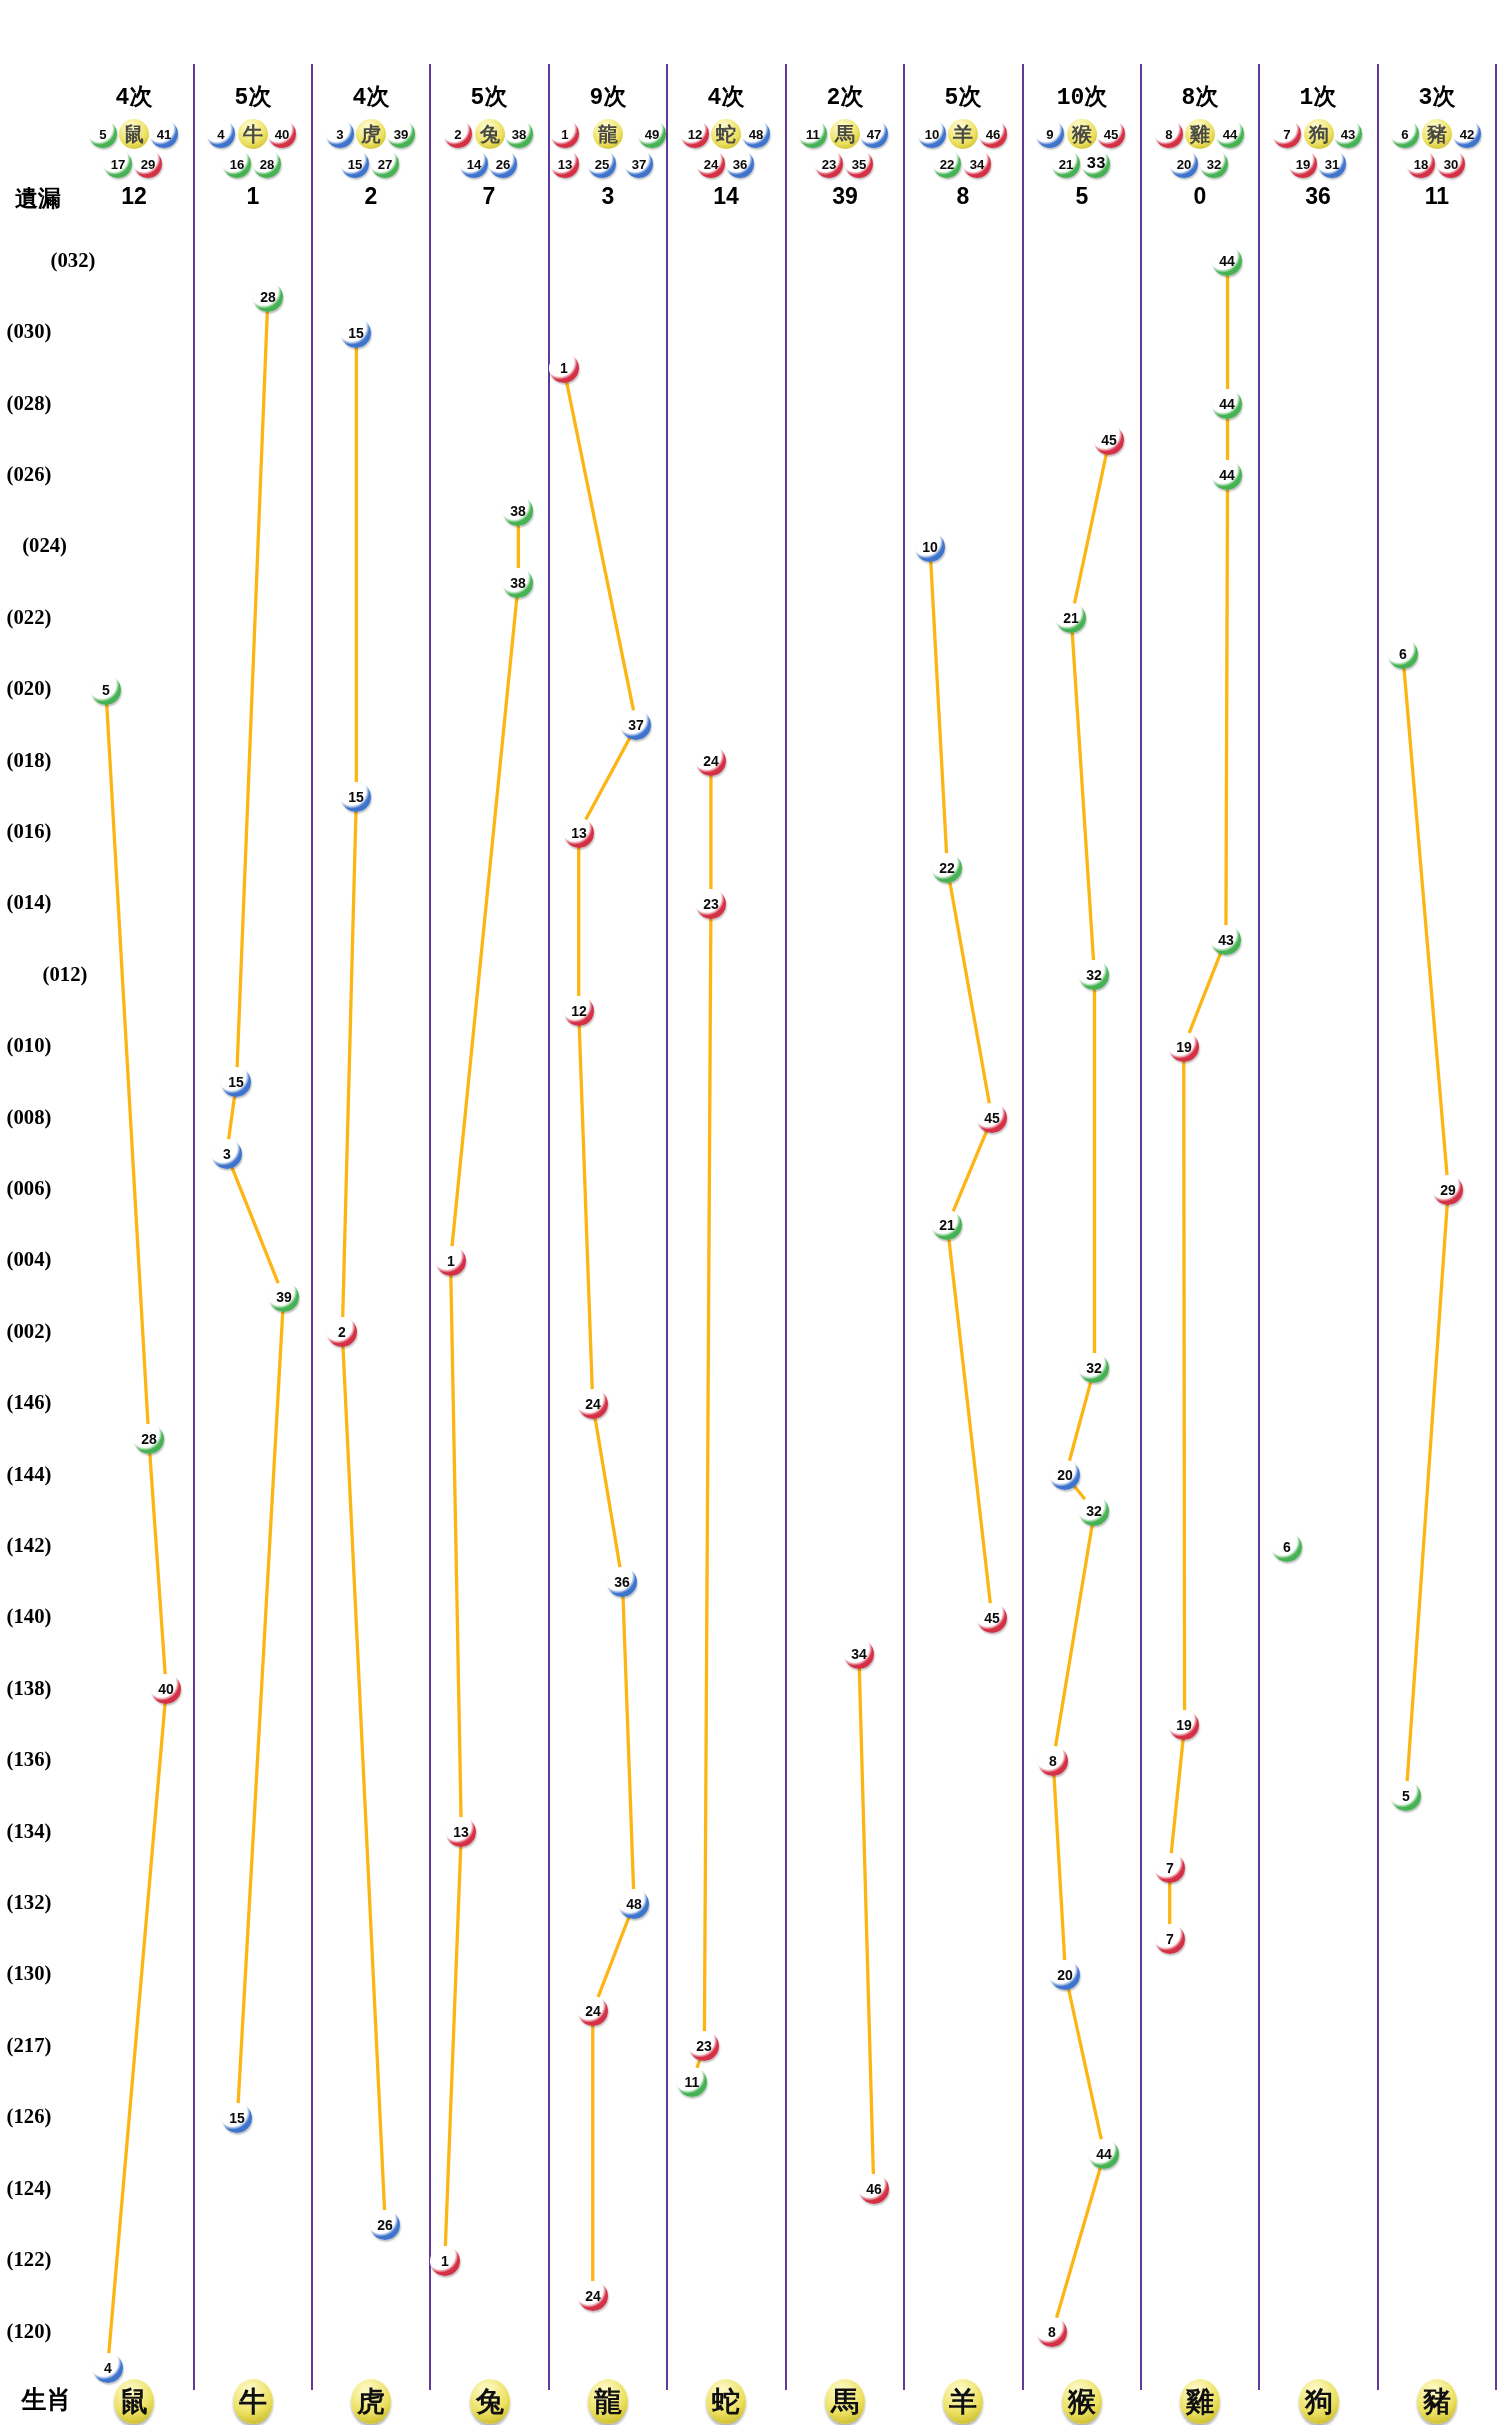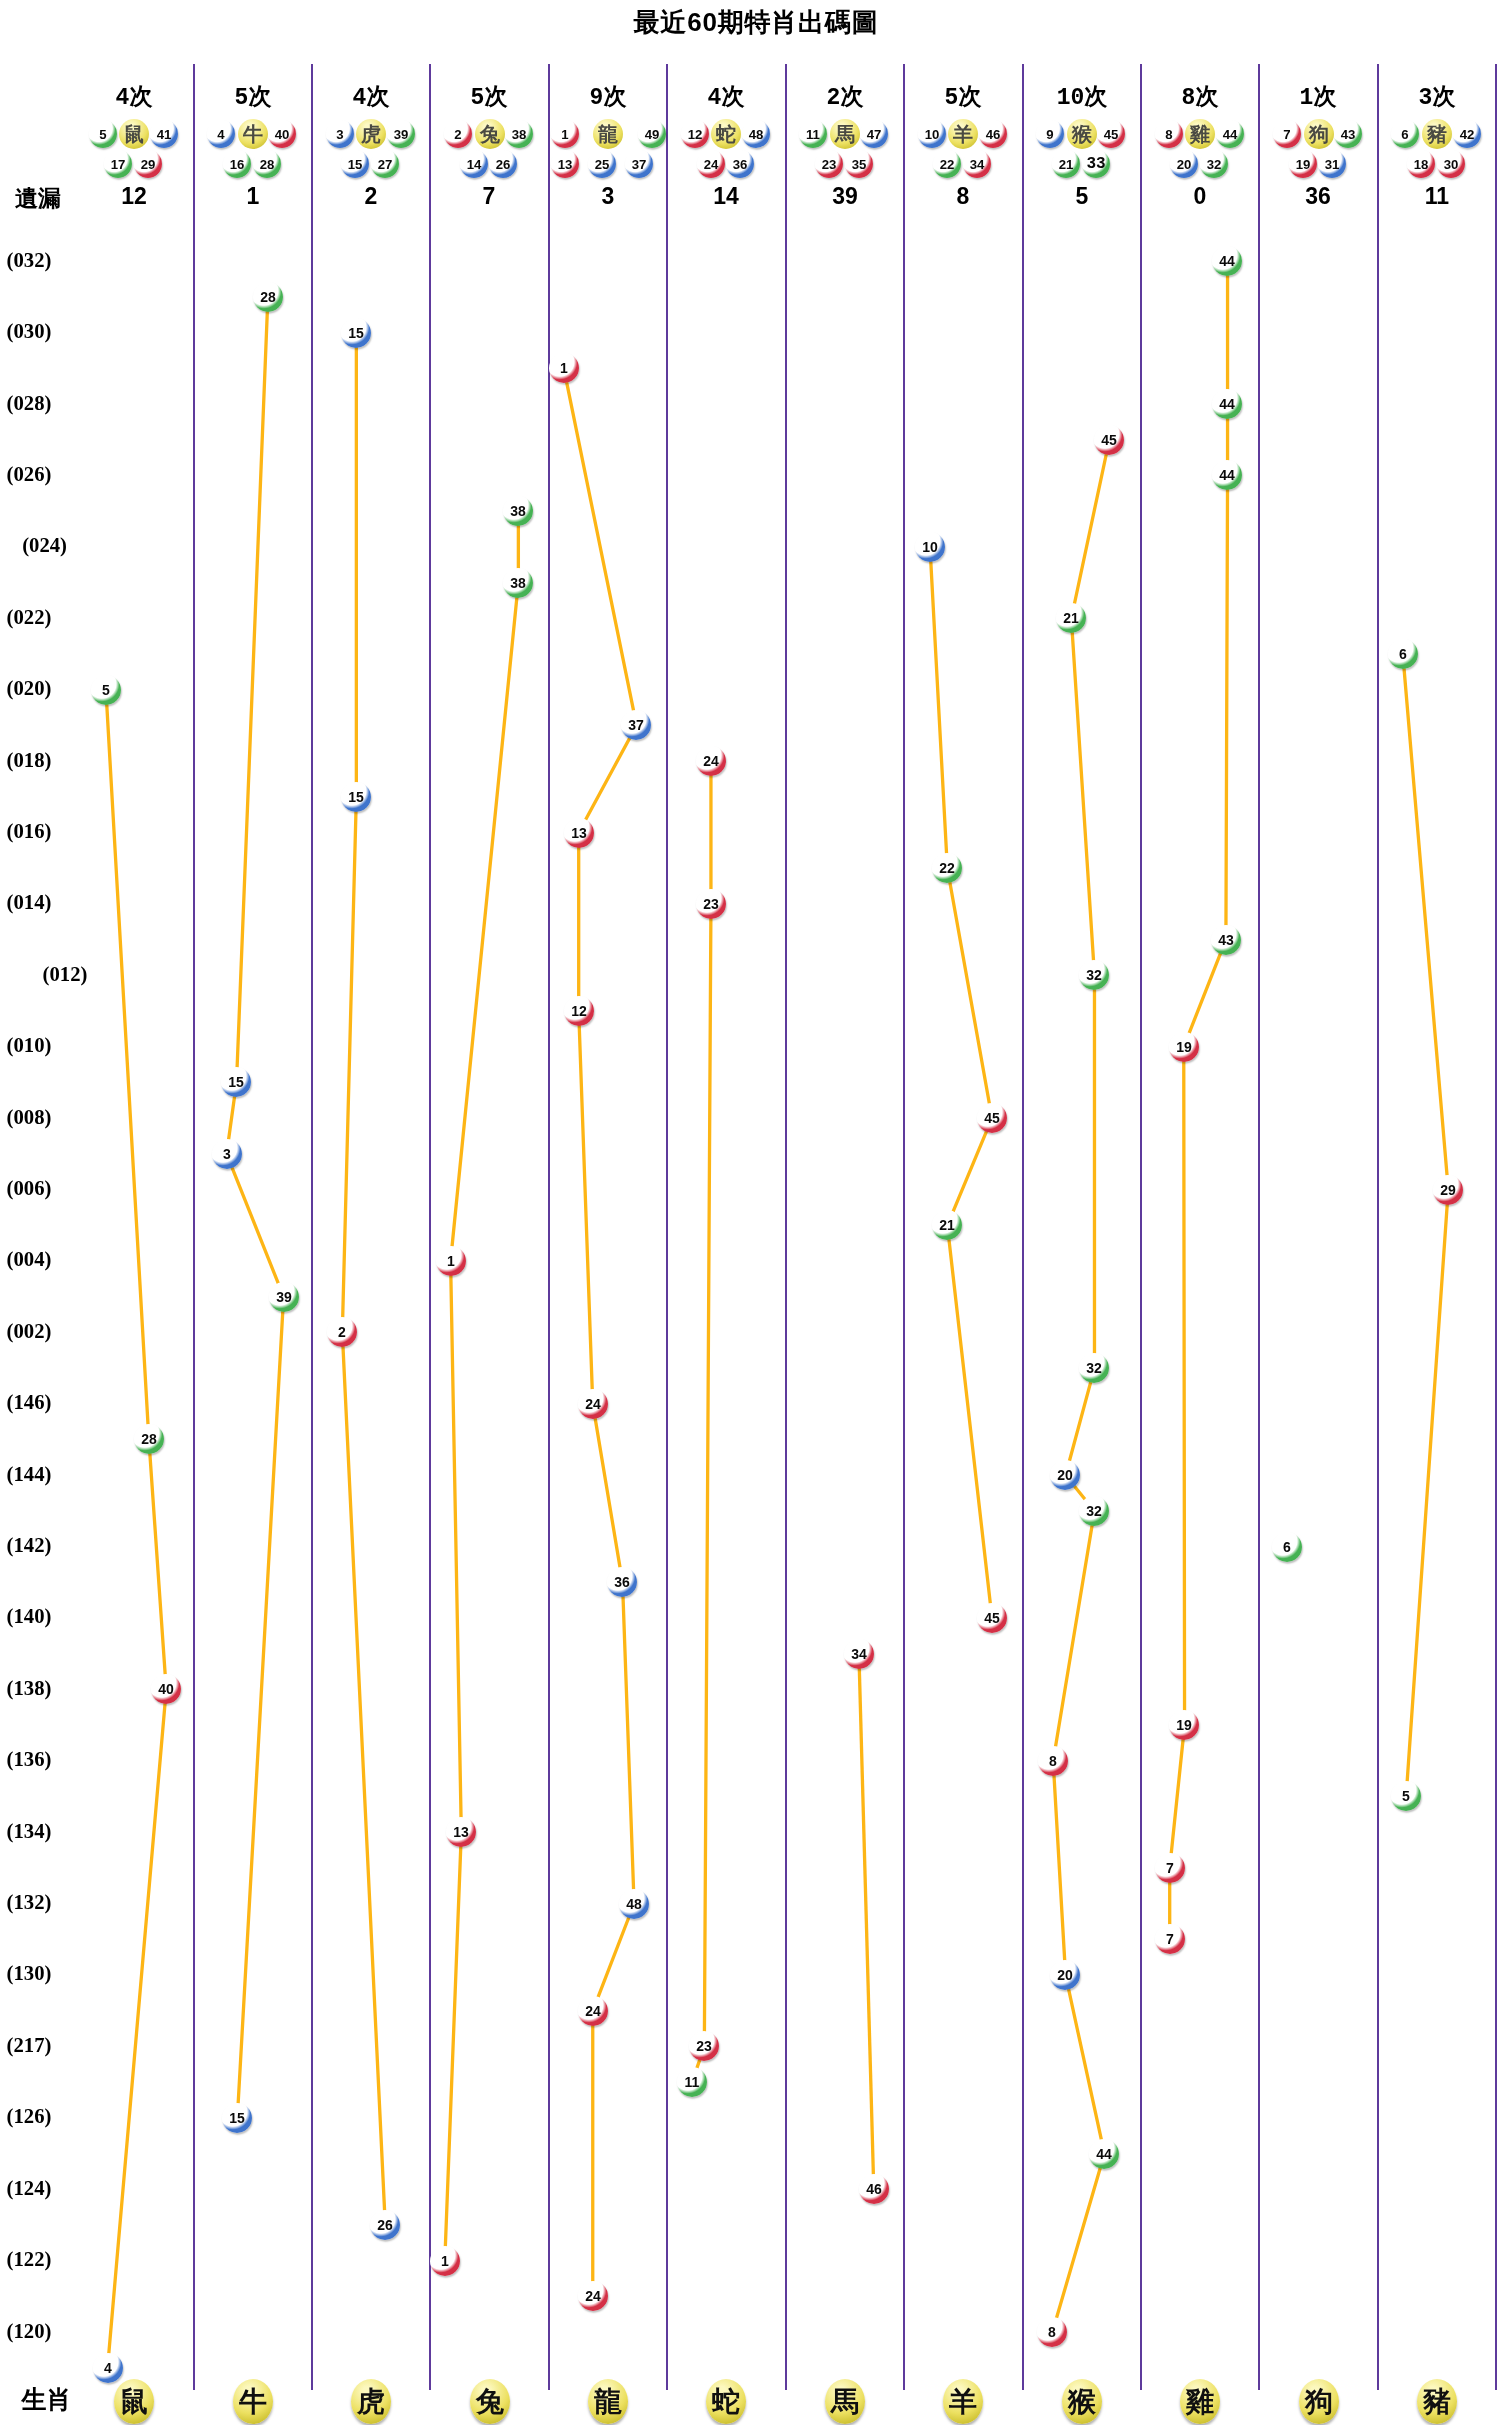--- a/index.html
+++ b/index.html
@@ -22,37 +22,36 @@
   .charball{position:absolute;border-radius:50%;display:flex;align-items:center;justify-content:center;
         font-weight:bold;z-index:2;}
   .footchar{position:absolute;border-radius:50%;display:flex;align-items:center;justify-content:center;
         font-weight:bold;z-index:2;box-shadow:0 2.5px 2.5px rgba(0,0,0,0.3);}
   #lines{position:absolute;left:0;top:0;z-index:1;}
 </style>
 </head>
 <body>
 
 <div id="chart">
-  <div class="title">最近60期特肖出碼圖</div>
   <div class="misslabel">遺漏</div>
   <div class="zodlabel">生肖</div>
   <svg id="lines" width="1512" height="2426" xmlns="http://www.w3.org/2000/svg" viewBox="0 0 1829 2935">
       <polyline points="128,834.4000000000001 180,1741.6000000000001 201,2044 130,2864.8" fill="none" stroke="#fdb515" stroke-width="4" stroke-linejoin="round"></polyline>
       <polyline points="324,359.2 286,1309.6 274,1396 343,1568.8000000000002 287,2562.4" fill="none" stroke="#fdb515" stroke-width="4" stroke-linejoin="round"></polyline>
       <polyline points="431,402.4 431,964 414,1612 466,2692" fill="none" stroke="#fdb515" stroke-width="4" stroke-linejoin="round"></polyline>
       <polyline points="627,618.4000000000001 627,704.8 545,1525.6000000000001 558,2216.8 538,2735.2000000000003" fill="none" stroke="#fdb515" stroke-width="4" stroke-linejoin="round"></polyline>
       <polyline points="682,445.6 770,877.6 700,1007.2 700,1223.2 717,1698.4 753,1914.4 767,2303.2 717,2432.8 717,2778.4" fill="none" stroke="#fdb515" stroke-width="4" stroke-linejoin="round"></polyline>
       <polyline points="860,920.8000000000001 860,1093.6 852,2476 837,2519.2000000000003" fill="none" stroke="#fdb515" stroke-width="4" stroke-linejoin="round"></polyline>
       <polyline points="1039,2000.8000000000002 1057,2648.8" fill="none" stroke="#fdb515" stroke-width="4" stroke-linejoin="round"></polyline>
       <polyline points="1125,661.6 1146,1050.4 1200,1352.8000000000002 1146,1482.4 1200,1957.6000000000001" fill="none" stroke="#fdb515" stroke-width="4" stroke-linejoin="round"></polyline>
       <polyline points="1342,532 1296,748 1324,1180 1324,1655.2 1289,1784.8000000000002 1324,1828 1274,2130.4 1289,2389.6000000000004 1336,2605.6000000000004 1273,2821.6000000000004" fill="none" stroke="#fdb515" stroke-width="4" stroke-linejoin="round"></polyline>
       <polyline points="1485,316 1485,488.8 1485,575.2 1483,1136.8000000000002 1432,1266.4 1433,2087.2 1415,2260 1415,2346.4" fill="none" stroke="#fdb515" stroke-width="4" stroke-linejoin="round"></polyline>
       <polyline points="1697,791.2 1752,1439.2 1701,2173.6000000000004" fill="none" stroke="#fdb515" stroke-width="4" stroke-linejoin="round"></polyline>
     </svg>
-<div class="plabel" style="top: 249px;">(032)</div>
+<div class="plabel" style="top: 249px; margin-left: 44px;">(032)</div>
     <div class="plabel" style="top: 320px;">(030)</div>
     <div class="plabel" style="top: 392px;">(028)</div>
     <div class="plabel" style="top: 463px;">(026)</div>
     <div class="plabel" style="top: 534px; text-align: center;">(024)</div>
     <div class="plabel" style="top: 606px;">(022)</div>
     <div class="plabel" style="top: 677px;">(020)</div>
     <div class="plabel" style="top: 749px;">(018)</div>
     <div class="plabel" style="top: 820px;">(016)</div>
     <div class="plabel" style="top: 891px;">(014)</div>
     <div class="plabel" style="top: 963px; margin-left: 36px;">(012)</div>

